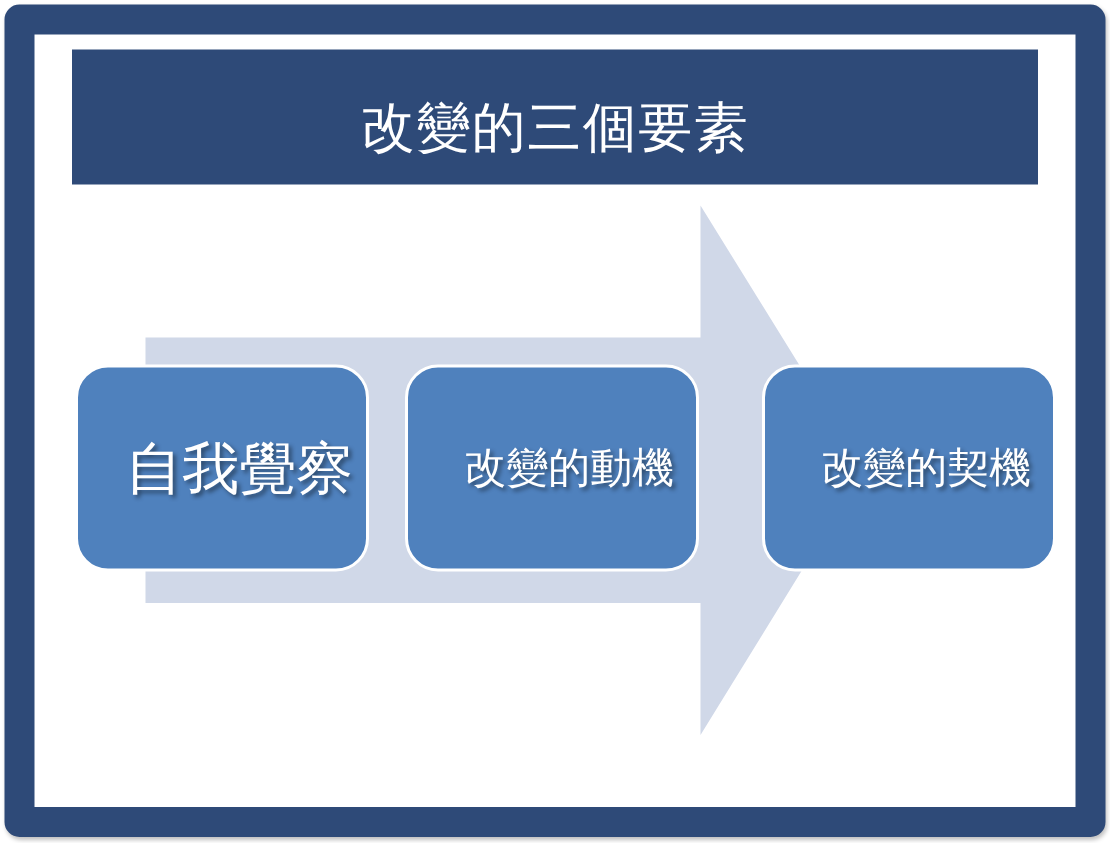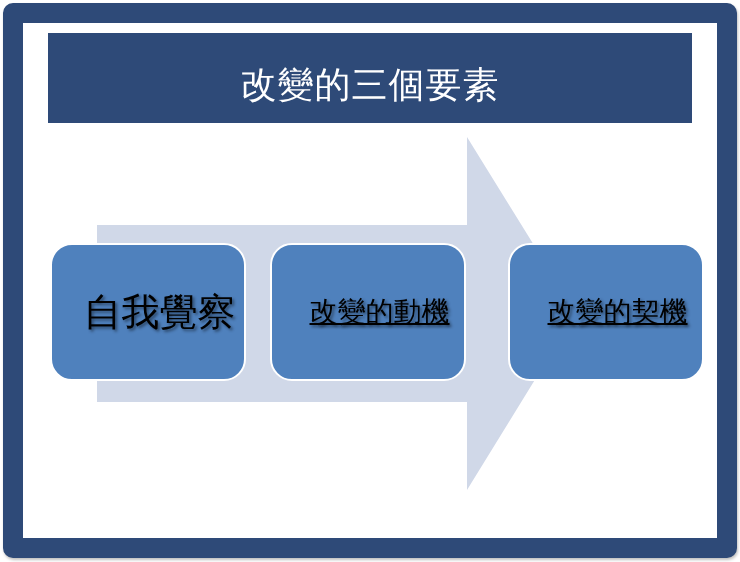--- a/index.html
+++ b/index.html
@@ -2,24 +2,24 @@
 <html><head>
 <meta charset="utf-8">
 <style>
   html,body{margin:0;padding:0;}
   body{width:740px;height:562px;background:#fff;position:relative;overflow:hidden;font-family:"DejaVu Sans",sans-serif;}
   .frame{position:absolute;left:3px;top:3px;width:694px;height:515px;border:20px solid #2e4a78;border-radius:10px;background:#fff;box-shadow:1px 2px 3px rgba(0,0,0,0.25);}
   .title-bar{position:absolute;left:48px;top:33px;width:644px;height:90px;background:#2e4a78;display:flex;align-items:center;justify-content:center;}
   .title-bar span{color:#fff;font-size:36px;letter-spacing:1px;margin-top:15px;}
   svg.arrow{position:absolute;left:0;top:0;}
   .box{position:absolute;top:243px;width:196px;height:138px;background:#4f81bd;border:2px solid #fff;border-radius:22px;display:flex;align-items:center;justify-content:center;box-sizing:border-box;}
-  .box span{color:#000000;text-shadow:2px 2px 3px rgba(0,0,0,0.45);margin-left:23px;}
+  .box span{color:#ffffff;text-shadow:2px 2px 3px rgba(0,0,0,0.45);margin-left:23px;}
   .b1{left:50px;} .b1 span{font-size:38px;}
   .b2{left:270px;} .b3{left:508px;}
-  .b2 span,.b3 span{font-size:28px;text-decoration:underline;}
+  .b2 span,.b3 span{font-size:28px;}
 </style>
 </head>
 <body>
 
 <div class="frame"></div>
 
 <div class="title-bar">
   <span>改變的三個要素</span>
 </div>
 

